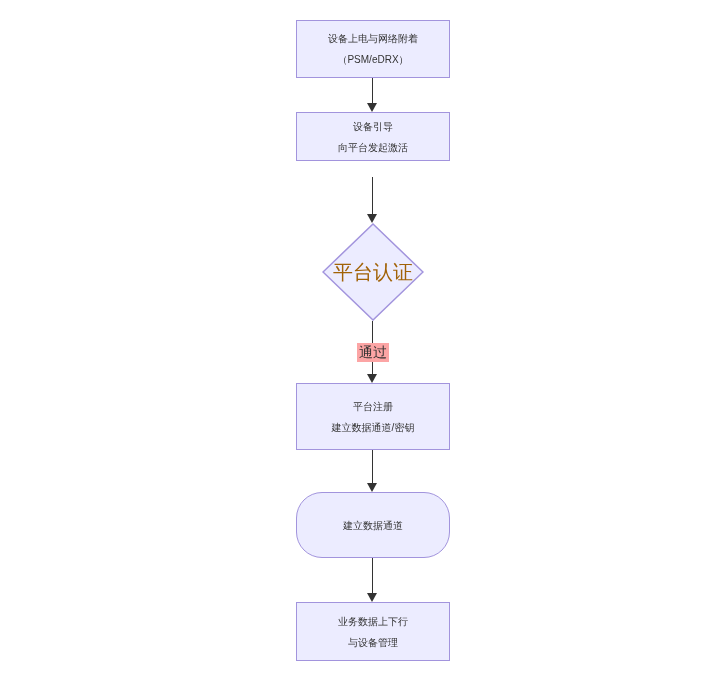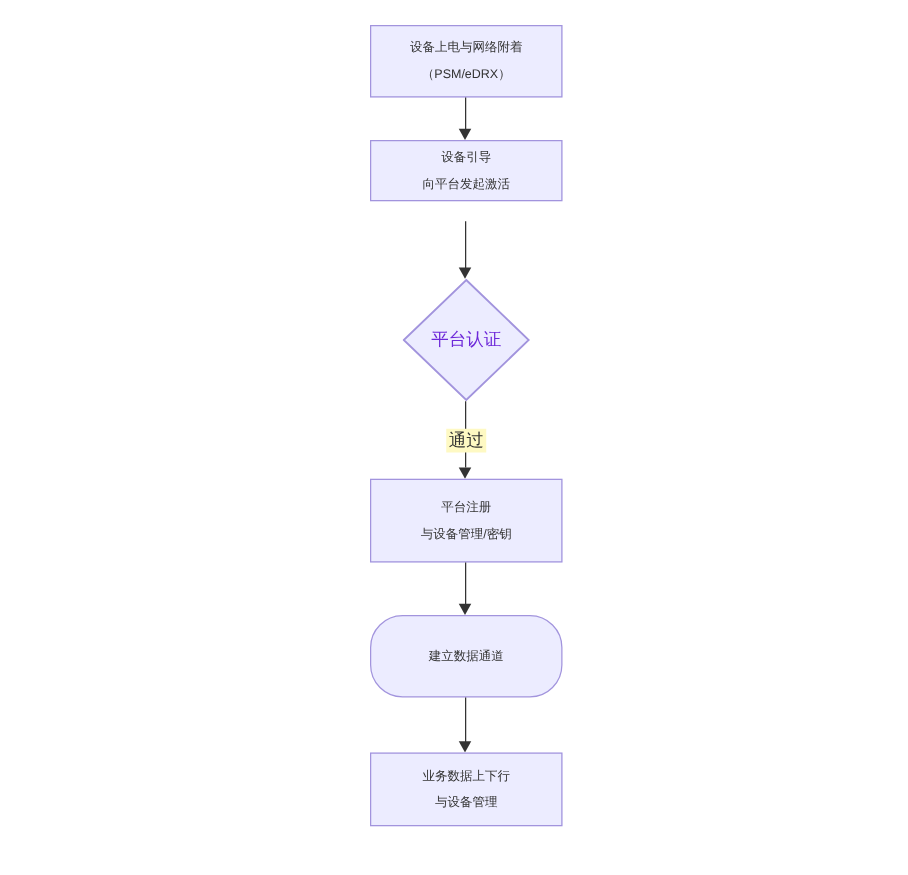--- a/index.html
+++ b/index.html
@@ -40,22 +40,22 @@
     left: 322px; top: 223px;
     width: 102px; height: 98px;
   }
   .diamond-wrap svg { display: block; }
   .diamond-label {
     position: absolute;
     left: 0; top: 0; right: 0; bottom: 0;
     display: flex;
     align-items: center;
     justify-content: center;
-    color: #6d28d9;
-    font-size: 14px;
+    color: #a16207;
+    font-size: 20px;
   }
 
   .edge-line {
     position: absolute;
     left: 372px;
     width: 1px;
     background: #333333;
   }
   .edge-line-1 { top: 78px;  height: 26px; }
   .edge-line-2 { top: 177px; height: 38px; }
@@ -75,21 +75,21 @@
   .arrowhead-2 { top: 214px; }
   .arrowhead-3 { top: 374px; }
   .arrowhead-4 { top: 483px; }
   .arrowhead-5 { top: 593px; }
 
   .edge-label {
     position: absolute;
     left: 373px;
     top: 343px;
     transform: translateX(-50%);
-    background: #fef9c3;
+    background: #fca5a5;
     color: #333333;
     font-size: 14px;
     line-height: 19px;
     padding: 0 2px;
     white-space: nowrap;
   }
 </style>
 </head>
 <body>
 
@@ -117,21 +117,21 @@
     </svg>
     <div class="diamond-label">平台认证</div>
   </div>
 
   <div class="edge-line edge-line-3"></div>
   <div class="edge-label">通过</div>
   <div class="arrowhead arrowhead-3"></div>
 
   <div class="flow-node node-register">
     <span>平台注册</span>
-    <span>与设备管理/密钥</span>
+    <span>建立数据通道/密钥</span>
   </div>
 
   <div class="edge-line edge-line-4"></div>
   <div class="arrowhead arrowhead-4"></div>
 
   <div class="flow-node node-channel">
     <span>建立数据通道</span>
   </div>
 
   <div class="edge-line edge-line-5"></div>

